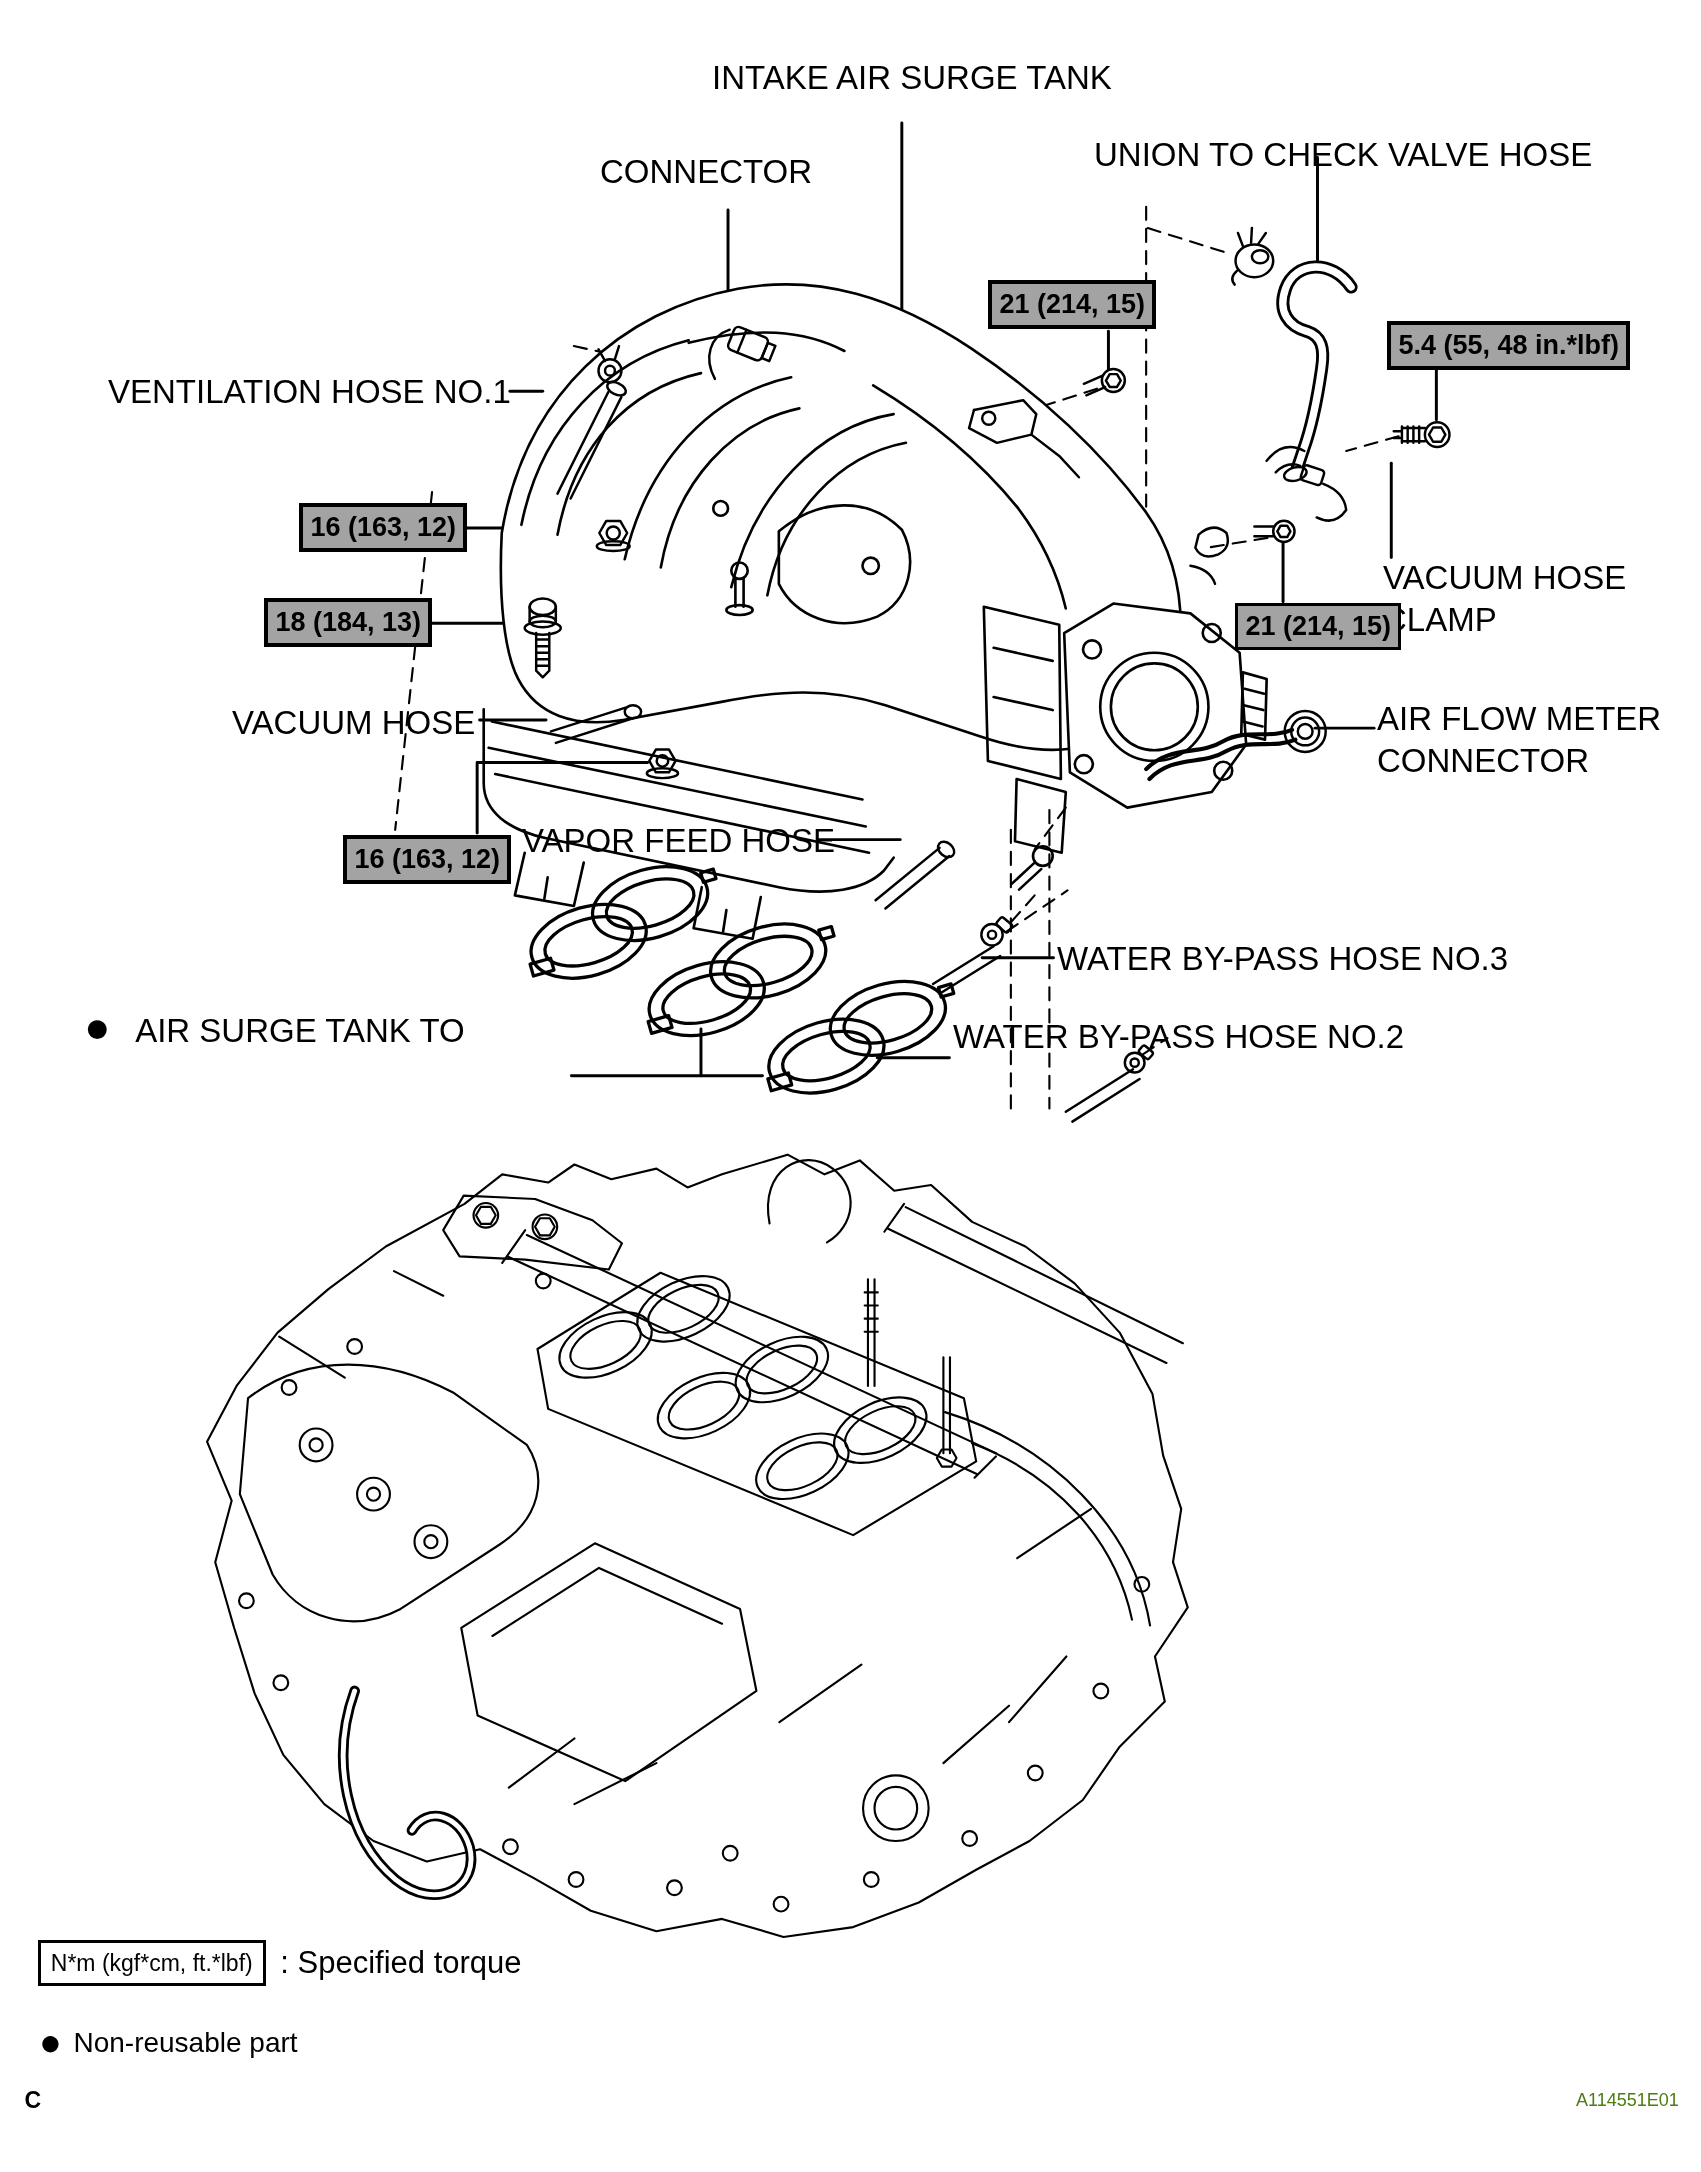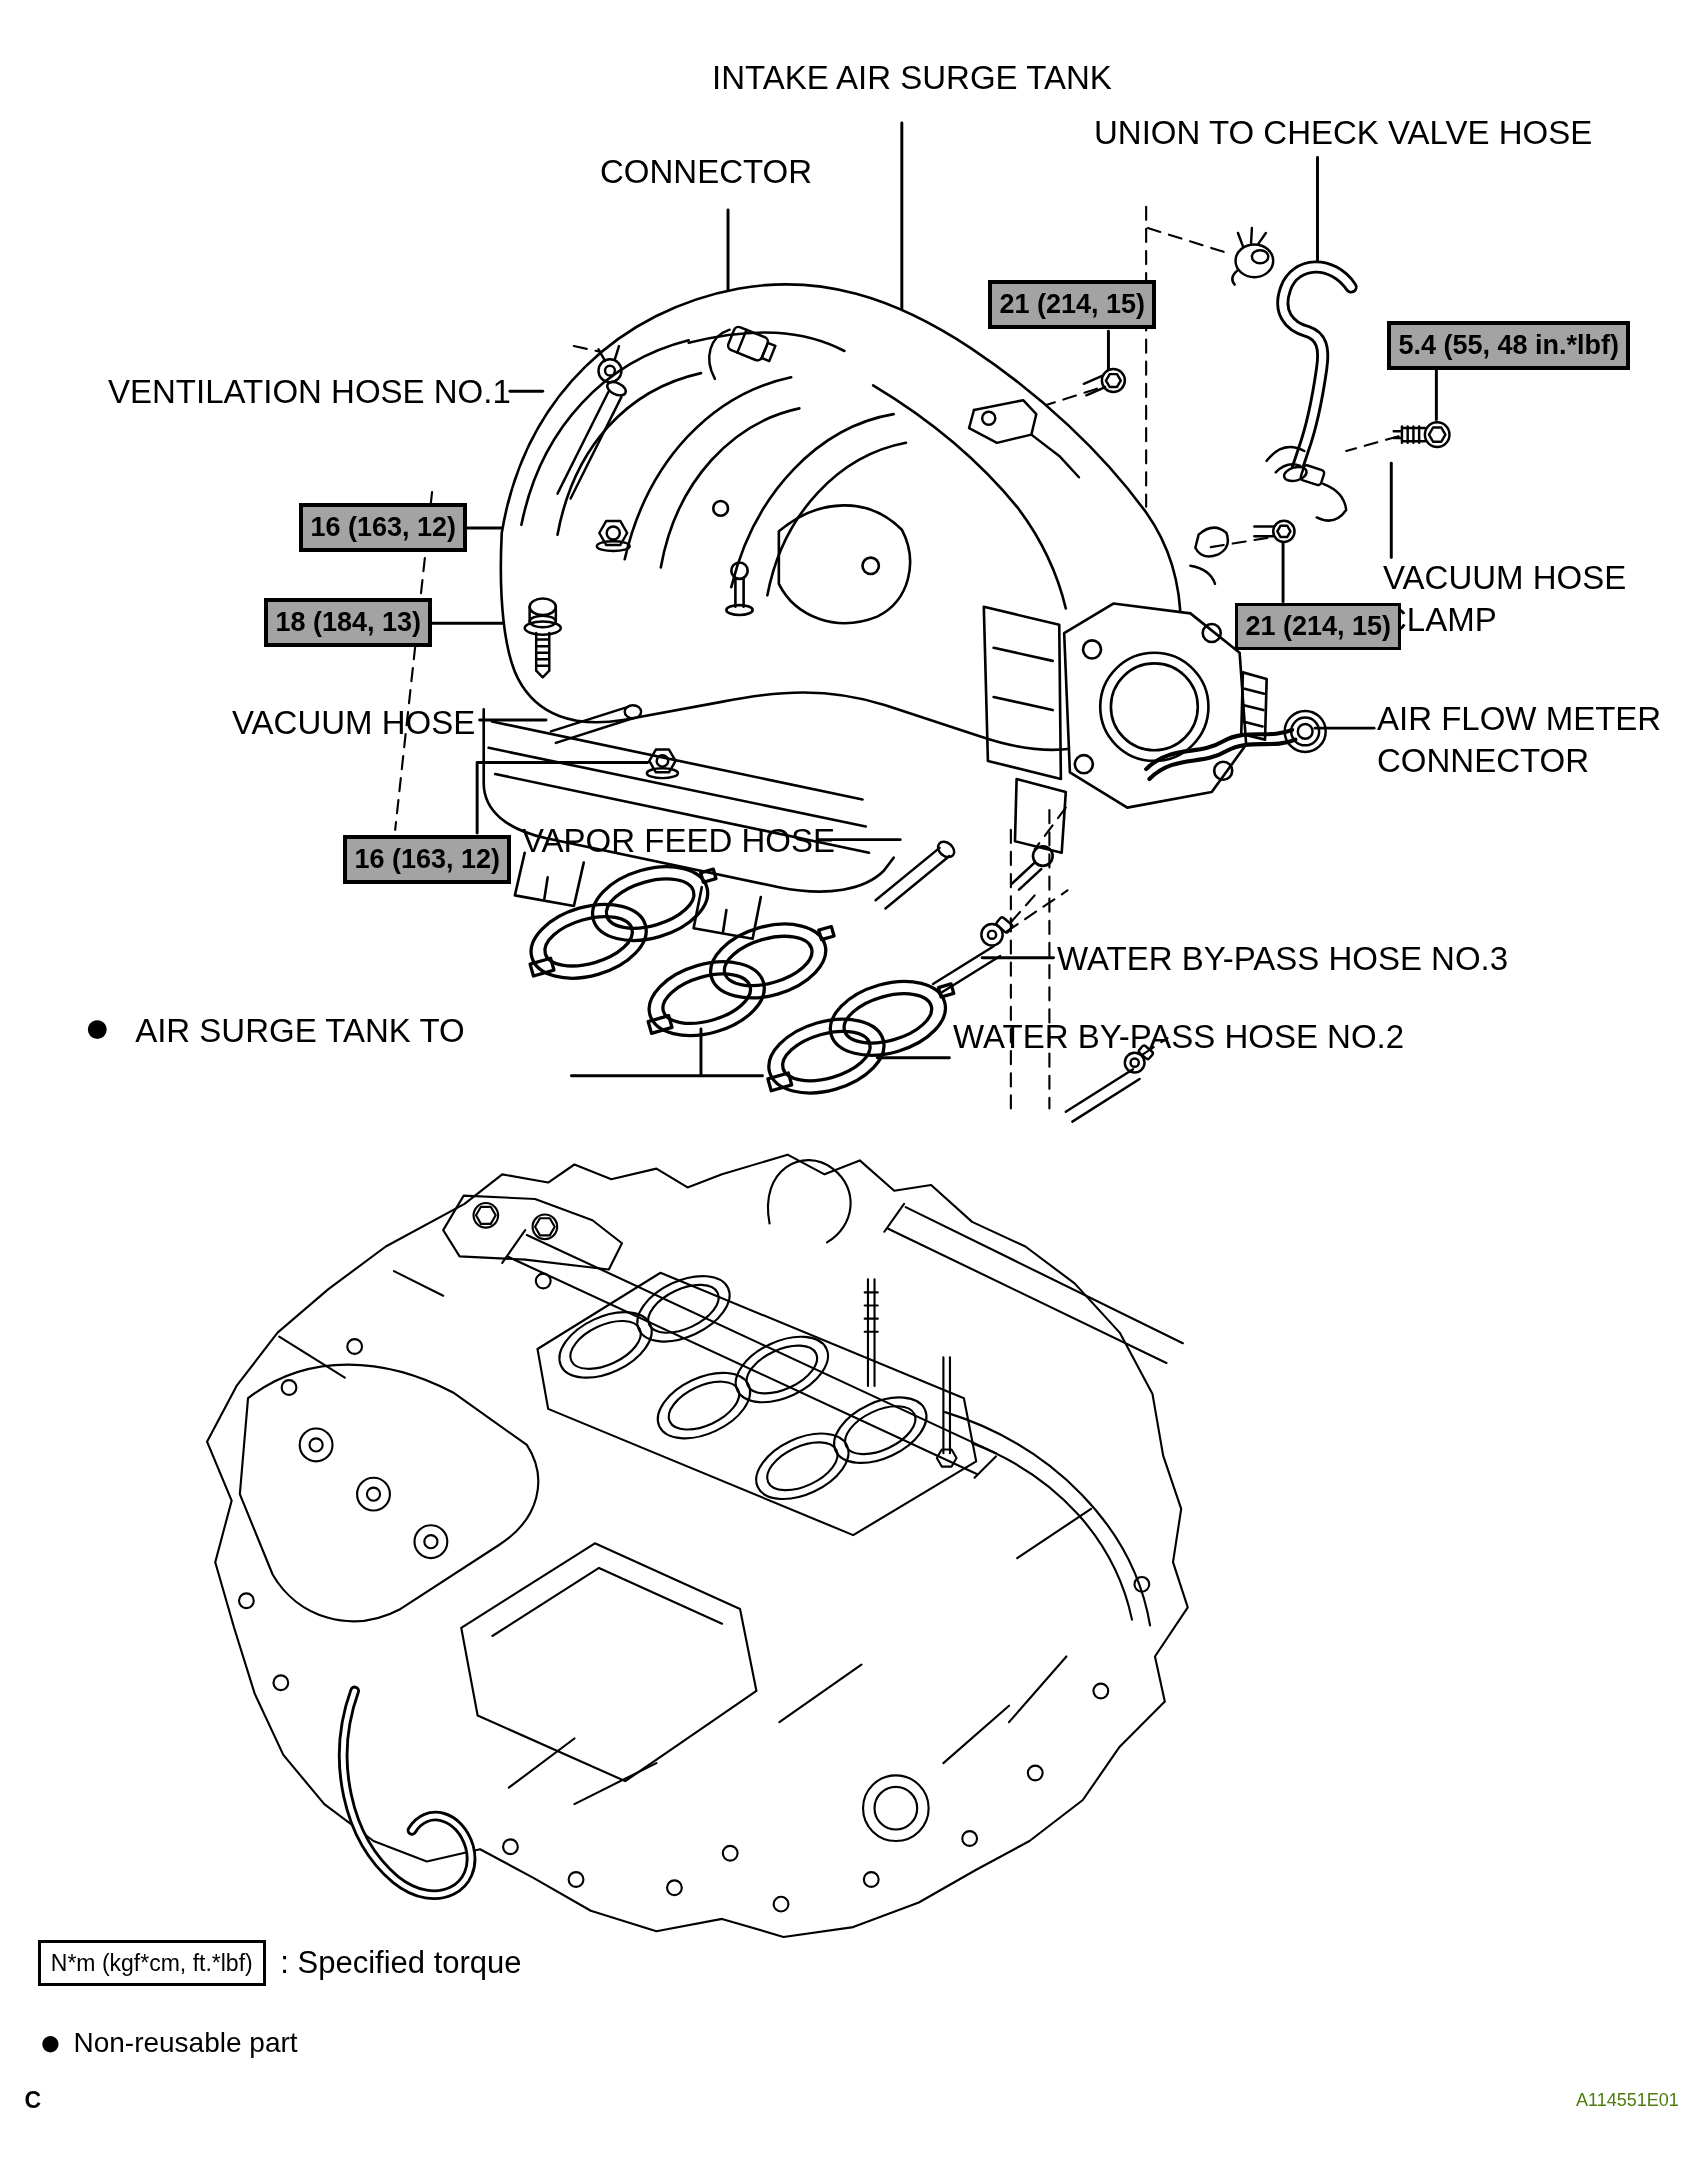--- a/index.html
+++ b/index.html
@@ -354,21 +354,21 @@
           <circle cx="662" cy="1562" r="9"></circle>
           <circle cx="890" cy="2260" r="9"></circle>
       </g>
 
       <path d="M340,1630 L420,1680 M1230,2100 L1300,2020 M1150,2150 L1230,2080 M950,2100 L1050,2030 M700,2200 L800,2150 M480,1550 L540,1580 M620,2180 L700,2120 M1240,1900 L1330,1840"></path>
     </g>
   </svg>
 
   <div class="lbl" style="left:712px;top:57px;">INTAKE AIR SURGE TANK</div>
   <div class="lbl" style="left:600px;top:151px;">CONNECTOR</div>
-  <div class="lbl" style="left:1094px;top:112px;text-align:center;">UNION TO CHECK VALVE HOSE</div>
+  <div class="lbl" style="left:1094px;top:134px;text-align:center;">UNION TO CHECK VALVE HOSE</div>
   <div class="lbl" style="left:108px;top:371px;">VENTILATION HOSE NO.1</div>
 
   <div class="lbl" style="left:1383px;top:557px;">
     <div>VACUUM HOSE</div>
     <div>CLAMP</div>
   </div>
 
   <div class="lbl" style="left:232px;top:702px;">VACUUM HOSE</div>
 
   <div class="lbl" style="left:1377px;top:698px;">

